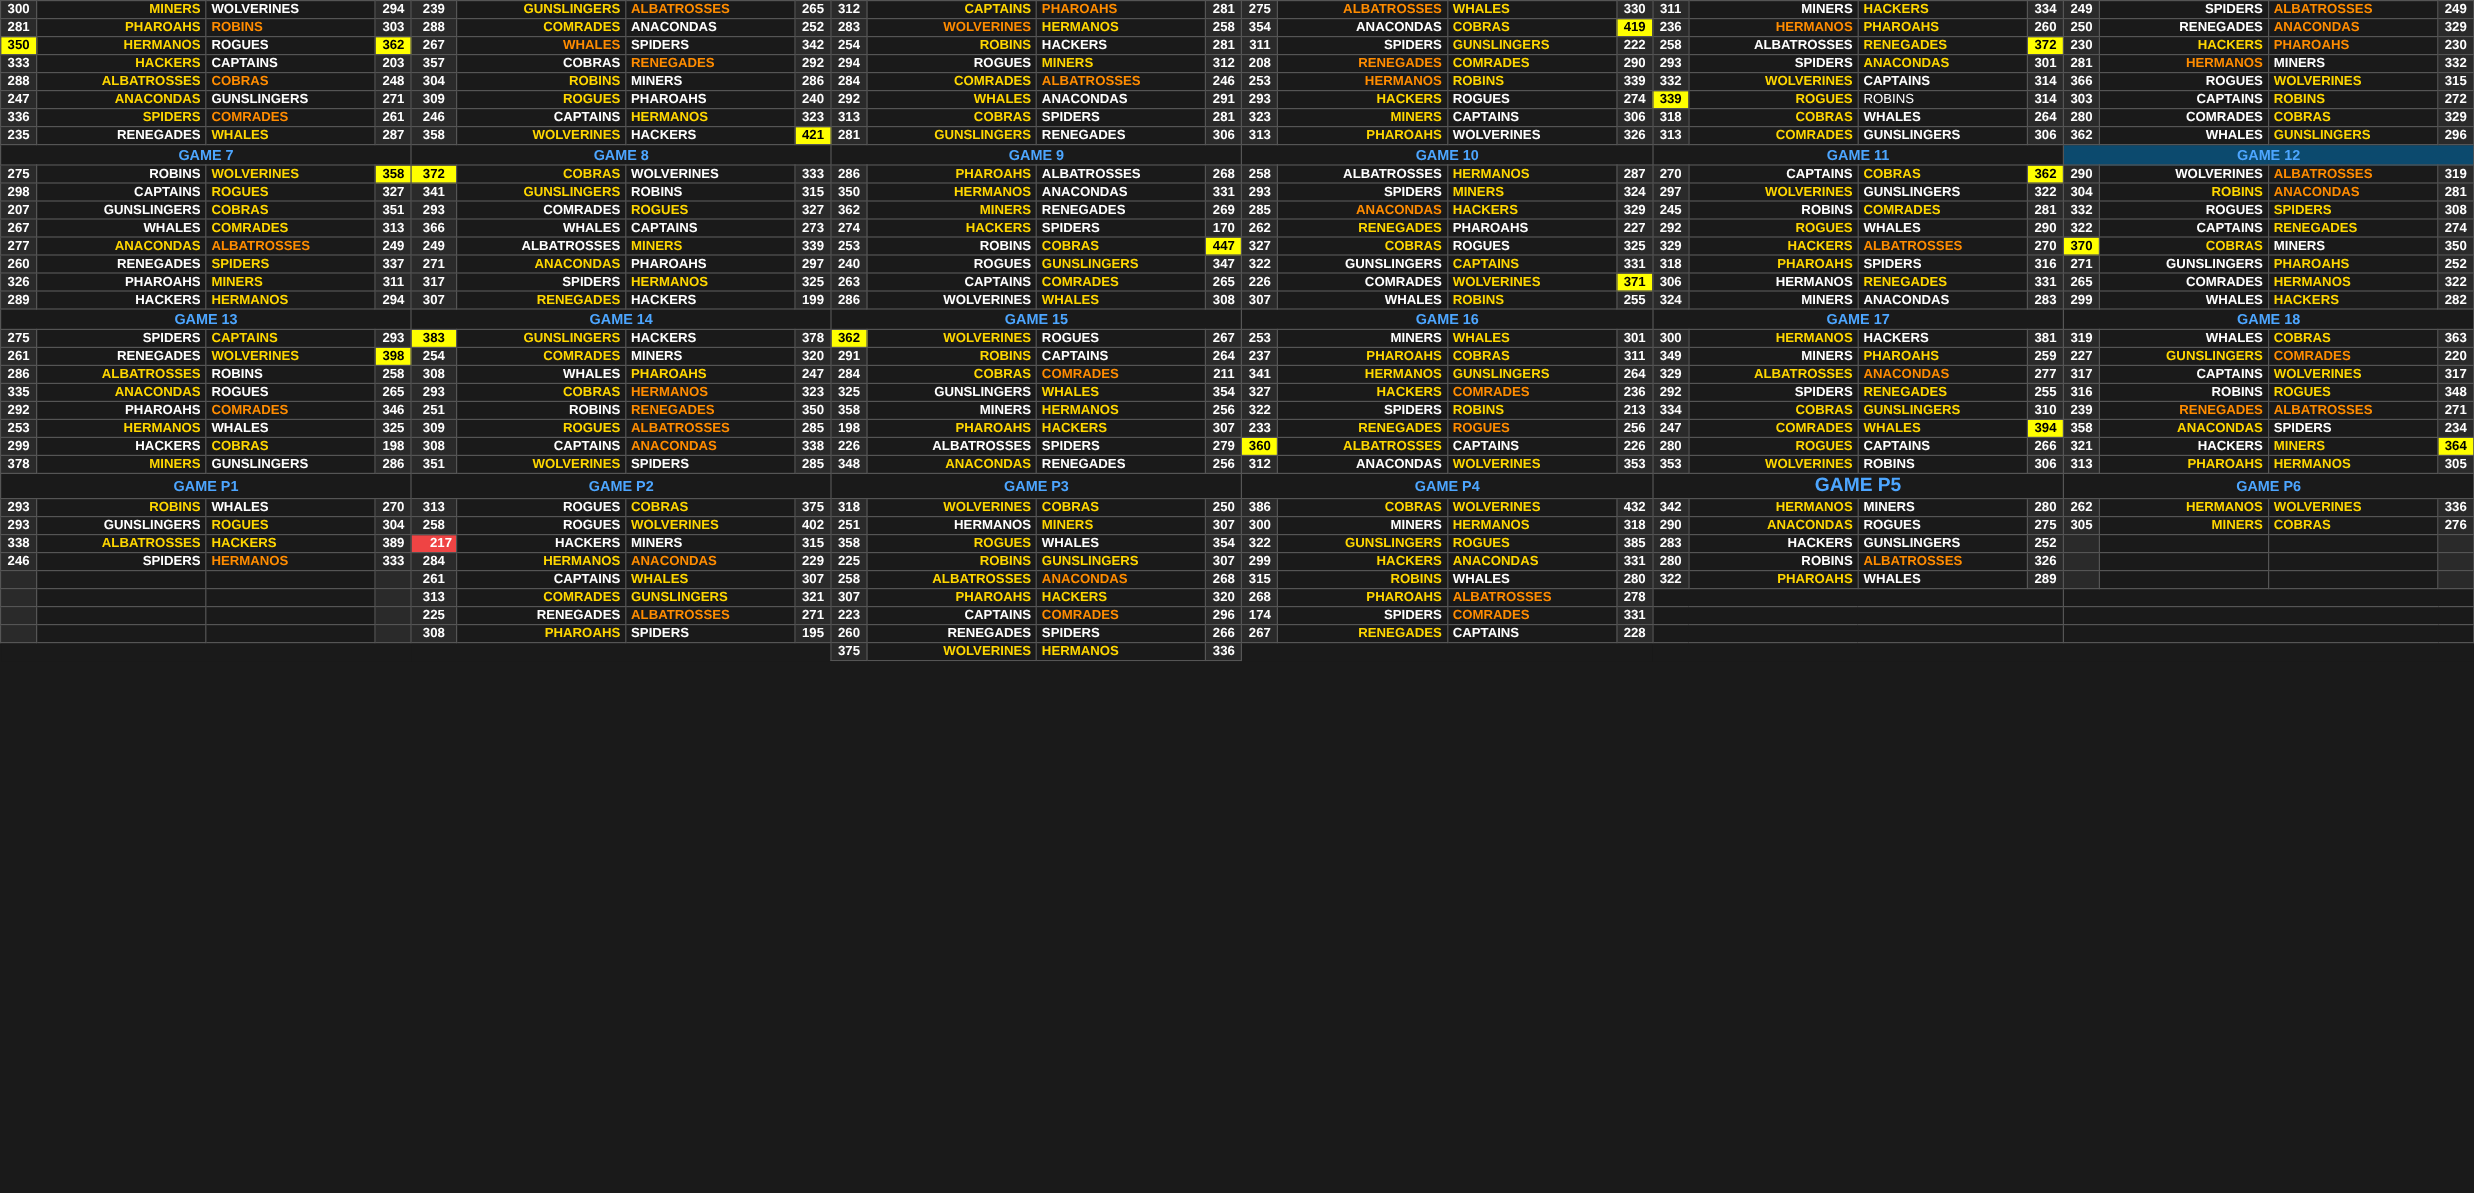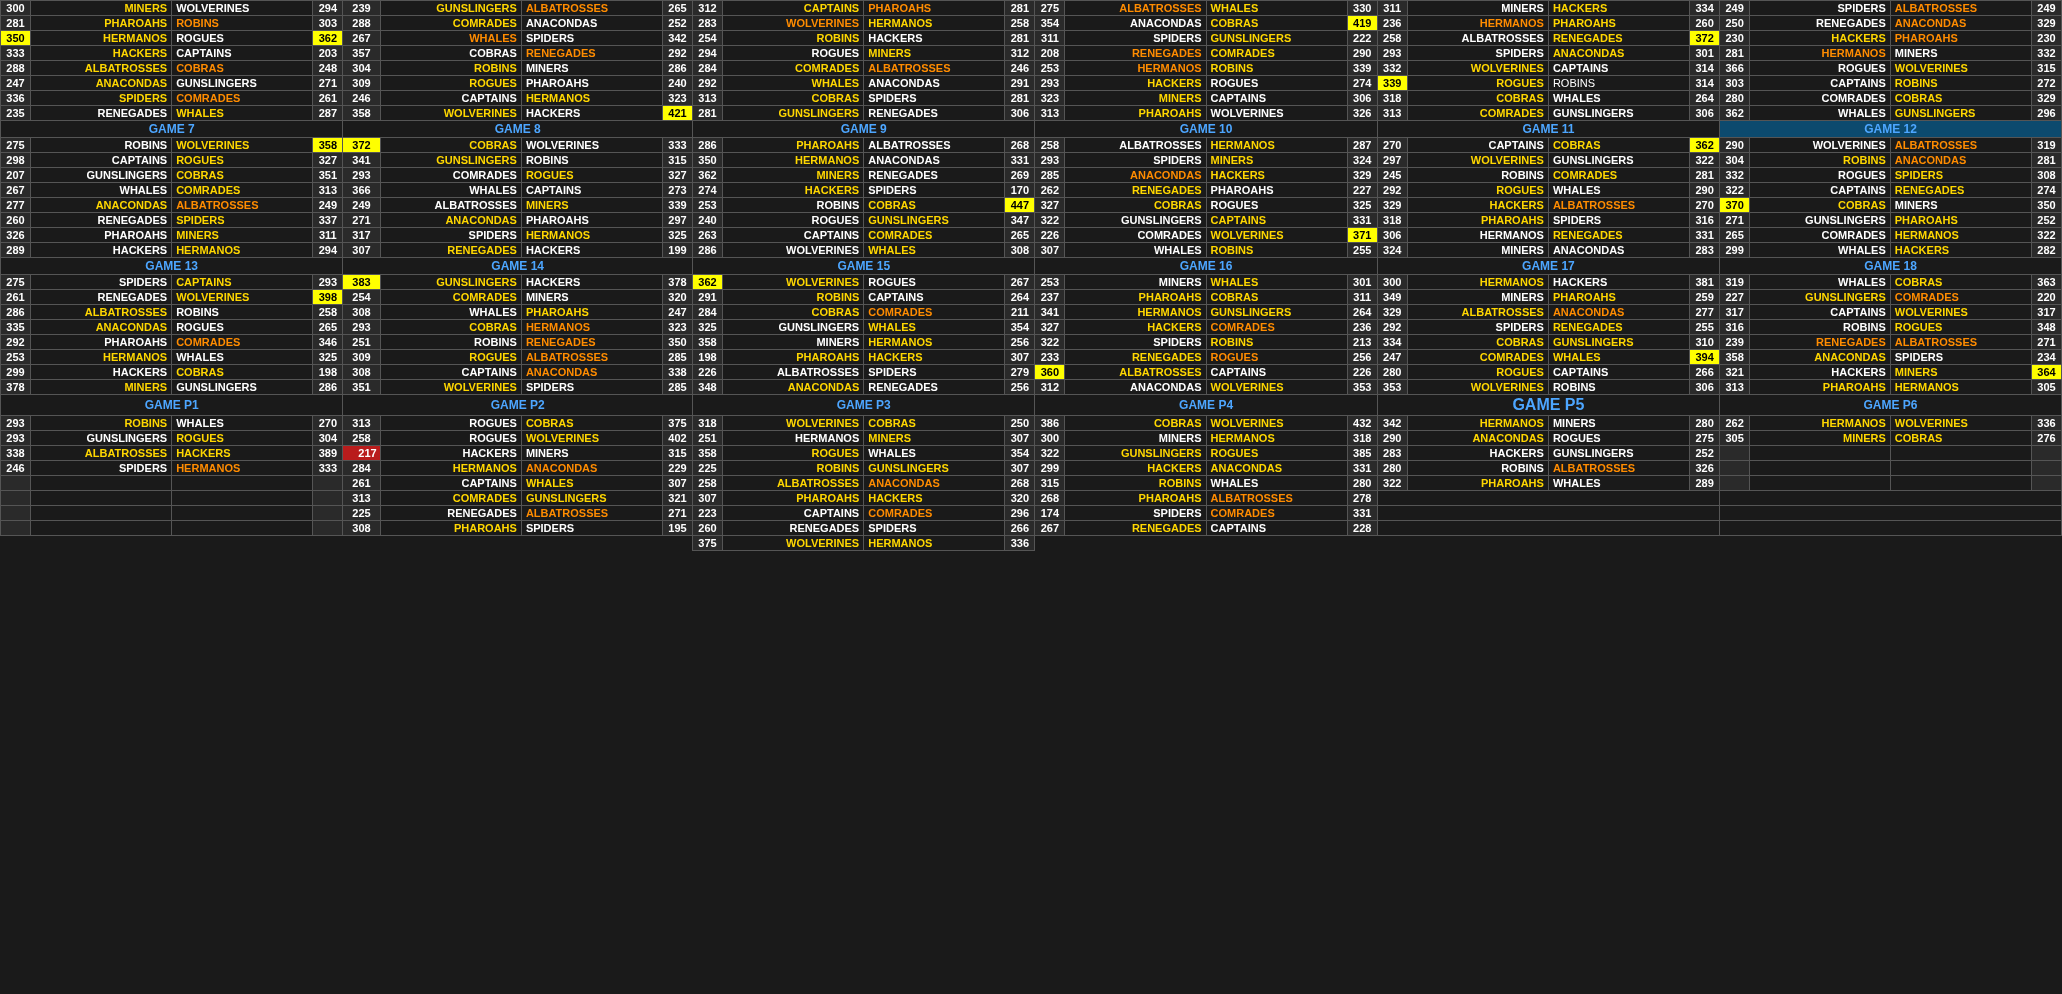--- a/index.html
+++ b/index.html
@@ -900,21 +900,21 @@
       <td class="team-a team-yellow" style="color: rgb(255, 215, 0); font-weight: bold;">MINERS</td>
       <td class="team-b team-yellow" style="color: rgb(255, 215, 0); font-weight: bold;">COBRAS</td>
       <td class="num" style="background-color: rgb(42, 42, 42);">276</td>
     </tr>
     <tr>
       <td class="num" style="background-color: rgb(42, 42, 42);">338</td>
       <td class="team-a team-yellow" style="color: rgb(255, 215, 0); font-weight: bold;">ALBATROSSES</td>
       <td class="team-b team-yellow" style="color: rgb(255, 215, 0); font-weight: bold;">HACKERS</td>
       <td class="num" style="background-color: rgb(42, 42, 42);">389</td>
 
-      <td class="num" style="background-color: #b91c1c; padding-left: 15px;">217</td>
+      <td class="num" style="background-color: #ef4444; padding-left: 15px;">217</td>
       <td class="team-a team-white" style="color: rgb(255, 255, 255); font-weight: bold;">HACKERS</td>
       <td class="team-b team-white" style="color: rgb(255, 255, 255); font-weight: bold;">MINERS</td>
       <td class="num" style="background-color: rgb(42, 42, 42);">315</td>
 
       <td class="num" style="background-color: rgb(42, 42, 42);">358</td>
       <td class="team-a team-yellow" style="color: rgb(255, 215, 0); font-weight: bold;">ROGUES</td>
       <td class="team-b team-white" style="color: rgb(255, 255, 255); font-weight: bold;">WHALES</td>
       <td class="num" style="background-color: rgb(42, 42, 42);">354</td>
 
       <td class="num" style="background-color: rgb(42, 42, 42);">322</td>

